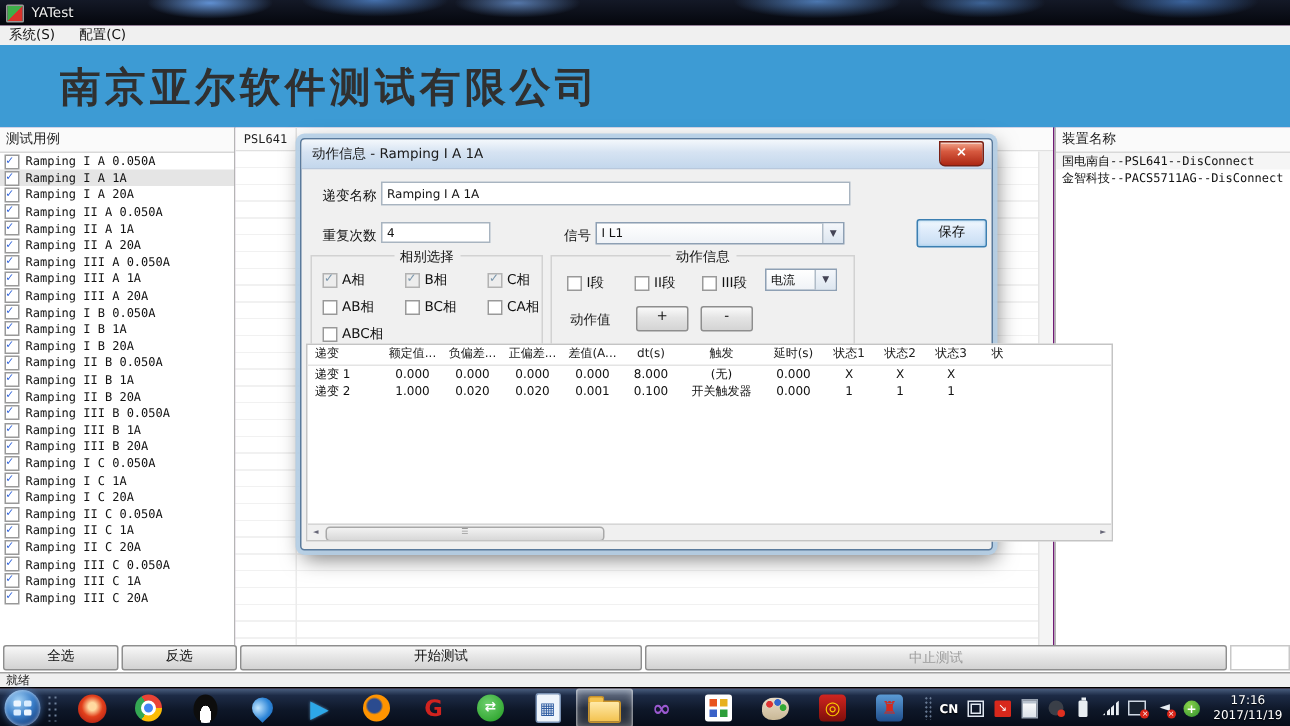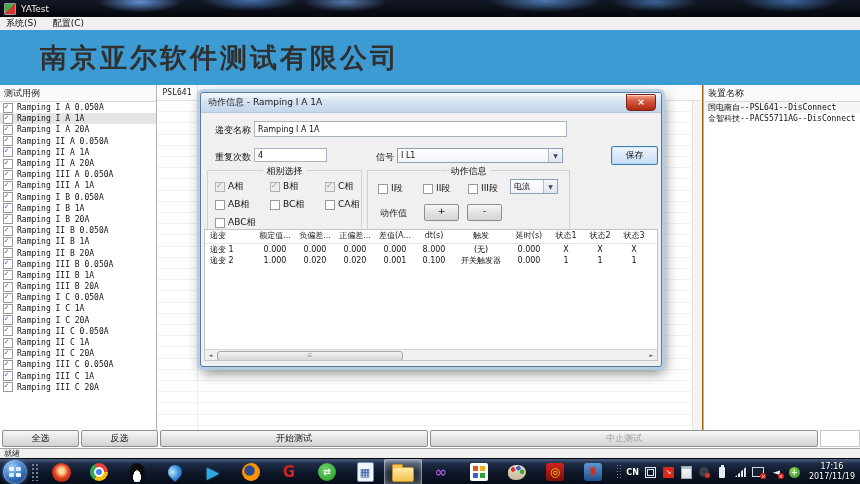--- a/index.html
+++ b/index.html
@@ -1,16 +1,16 @@
 <!DOCTYPE html>
 <html><head>
 <meta charset="utf-8">
 <style>
   html,body{margin:0;padding:0;background:#666;}
-  .screen{position:relative;width:860px;height:484px;overflow:hidden;background:#a16207;
+  .screen{position:relative;width:860px;height:484px;overflow:hidden;background:#701a75;
     font-family:"DejaVu Sans","Liberation Sans",sans-serif;font-size:9px;color:#222;}
 
   
   .titlebar{position:absolute;top:0;left:0;right:0;height:17px;display:flex;align-items:center;padding-left:4px;color:#f0f0f0;
     background:
      radial-gradient(60px 15px at 140px 2px,rgba(110,165,240,.85),transparent 70%),
      radial-gradient(70px 16px at 250px 0,rgba(90,150,230,.7),transparent 70%),
      radial-gradient(60px 14px at 345px 2px,rgba(120,170,240,.65),transparent 70%),
      radial-gradient(80px 16px at 545px 1px,rgba(100,160,235,.7),transparent 70%),
      radial-gradient(60px 14px at 655px 2px,rgba(90,150,225,.6),transparent 70%),
@@ -86,21 +86,21 @@
   .dlg-cb.disabled.checked .cb::after{color:#7d98ad;}
   .gb-action .dlg-cb{position:absolute;}
   .acb-0{left:10px;top:11px;} .acb-1{left:55px;top:11px;} .acb-2{left:100px;top:11px;}
   .dd-type{left:142px;top:8px;width:48px;height:15px;}
   .l-actval{left:12px;top:36px;position:absolute;font-size:9px;}
   .btn-sm{position:absolute;top:33px;width:33px;height:15px;border:1px solid #8e8e8e;border-radius:2px;
     background:linear-gradient(#fafafa,#e4e4e4 45%,#d4d4d4);text-align:center;line-height:13px;font-size:9px;color:#111;}
   .btn-plus{left:56px;} .btn-minus{left:99px;}
 
   
-  .tbl-wrap{position:absolute;left:3px;top:136px;width:454px;height:132px;background:#fff;border:1px solid #c4c4c4;overflow:hidden;box-sizing:border-box;}
+  .tbl-wrap{position:absolute;left:3px;top:136px;width:538px;height:132px;background:#fff;border:1px solid #c4c4c4;overflow:hidden;box-sizing:border-box;}
   .thead{display:flex;height:13px;border-bottom:1px solid #e4e4e4;font-size:8px;color:#222;}
   .tr{display:flex;height:11px;font-size:8px;color:#111;}
   .cell{flex:none;text-align:center;line-height:12px;white-space:nowrap;overflow:hidden;}
   .tbl-wrap .c0{width:50px;text-align:left;padding-left:5px;box-sizing:border-box;}
   .tbl-wrap .c1,.tbl-wrap .c2,.tbl-wrap .c3,.tbl-wrap .c4{width:40px;}
   .tbl-wrap .c5{width:38px;} .tbl-wrap .c6{width:56px;} .tbl-wrap .c7{width:40px;}
   .tbl-wrap .c8,.tbl-wrap .c9,.tbl-wrap .c10{width:34px;} .tbl-wrap .c11{width:28px;}
   .hscroll{position:absolute;left:0;right:0;bottom:0;height:10px;background:#f0f0f0;border-top:1px solid #d6d6d6;}
   .hs-arrow{position:absolute;top:1px;width:9px;height:8px;font-size:5px;line-height:8px;text-align:center;color:#667;}
   .hs-left{left:1px;} .hs-right{right:1px;}
@@ -244,20 +244,24 @@
         <div class="tc-item">
           <span class="cb"></span>
           <span class="tc-label">Ramping III A 0.050A</span>
         </div>
         <div class="tc-item">
           <span class="cb"></span>
           <span class="tc-label">Ramping III A 1A</span>
         </div>
         <div class="tc-item">
           <span class="cb"></span>
+          <span class="tc-label">Ramping III A 20A</span>
+        </div>
+        <div class="tc-item">
+          <span class="cb"></span>
           <span class="tc-label">Ramping I B 0.050A</span>
         </div>
         <div class="tc-item">
           <span class="cb"></span>
           <span class="tc-label">Ramping I B 1A</span>
         </div>
         <div class="tc-item">
           <span class="cb"></span>
           <span class="tc-label">Ramping I B 20A</span>
         </div>

